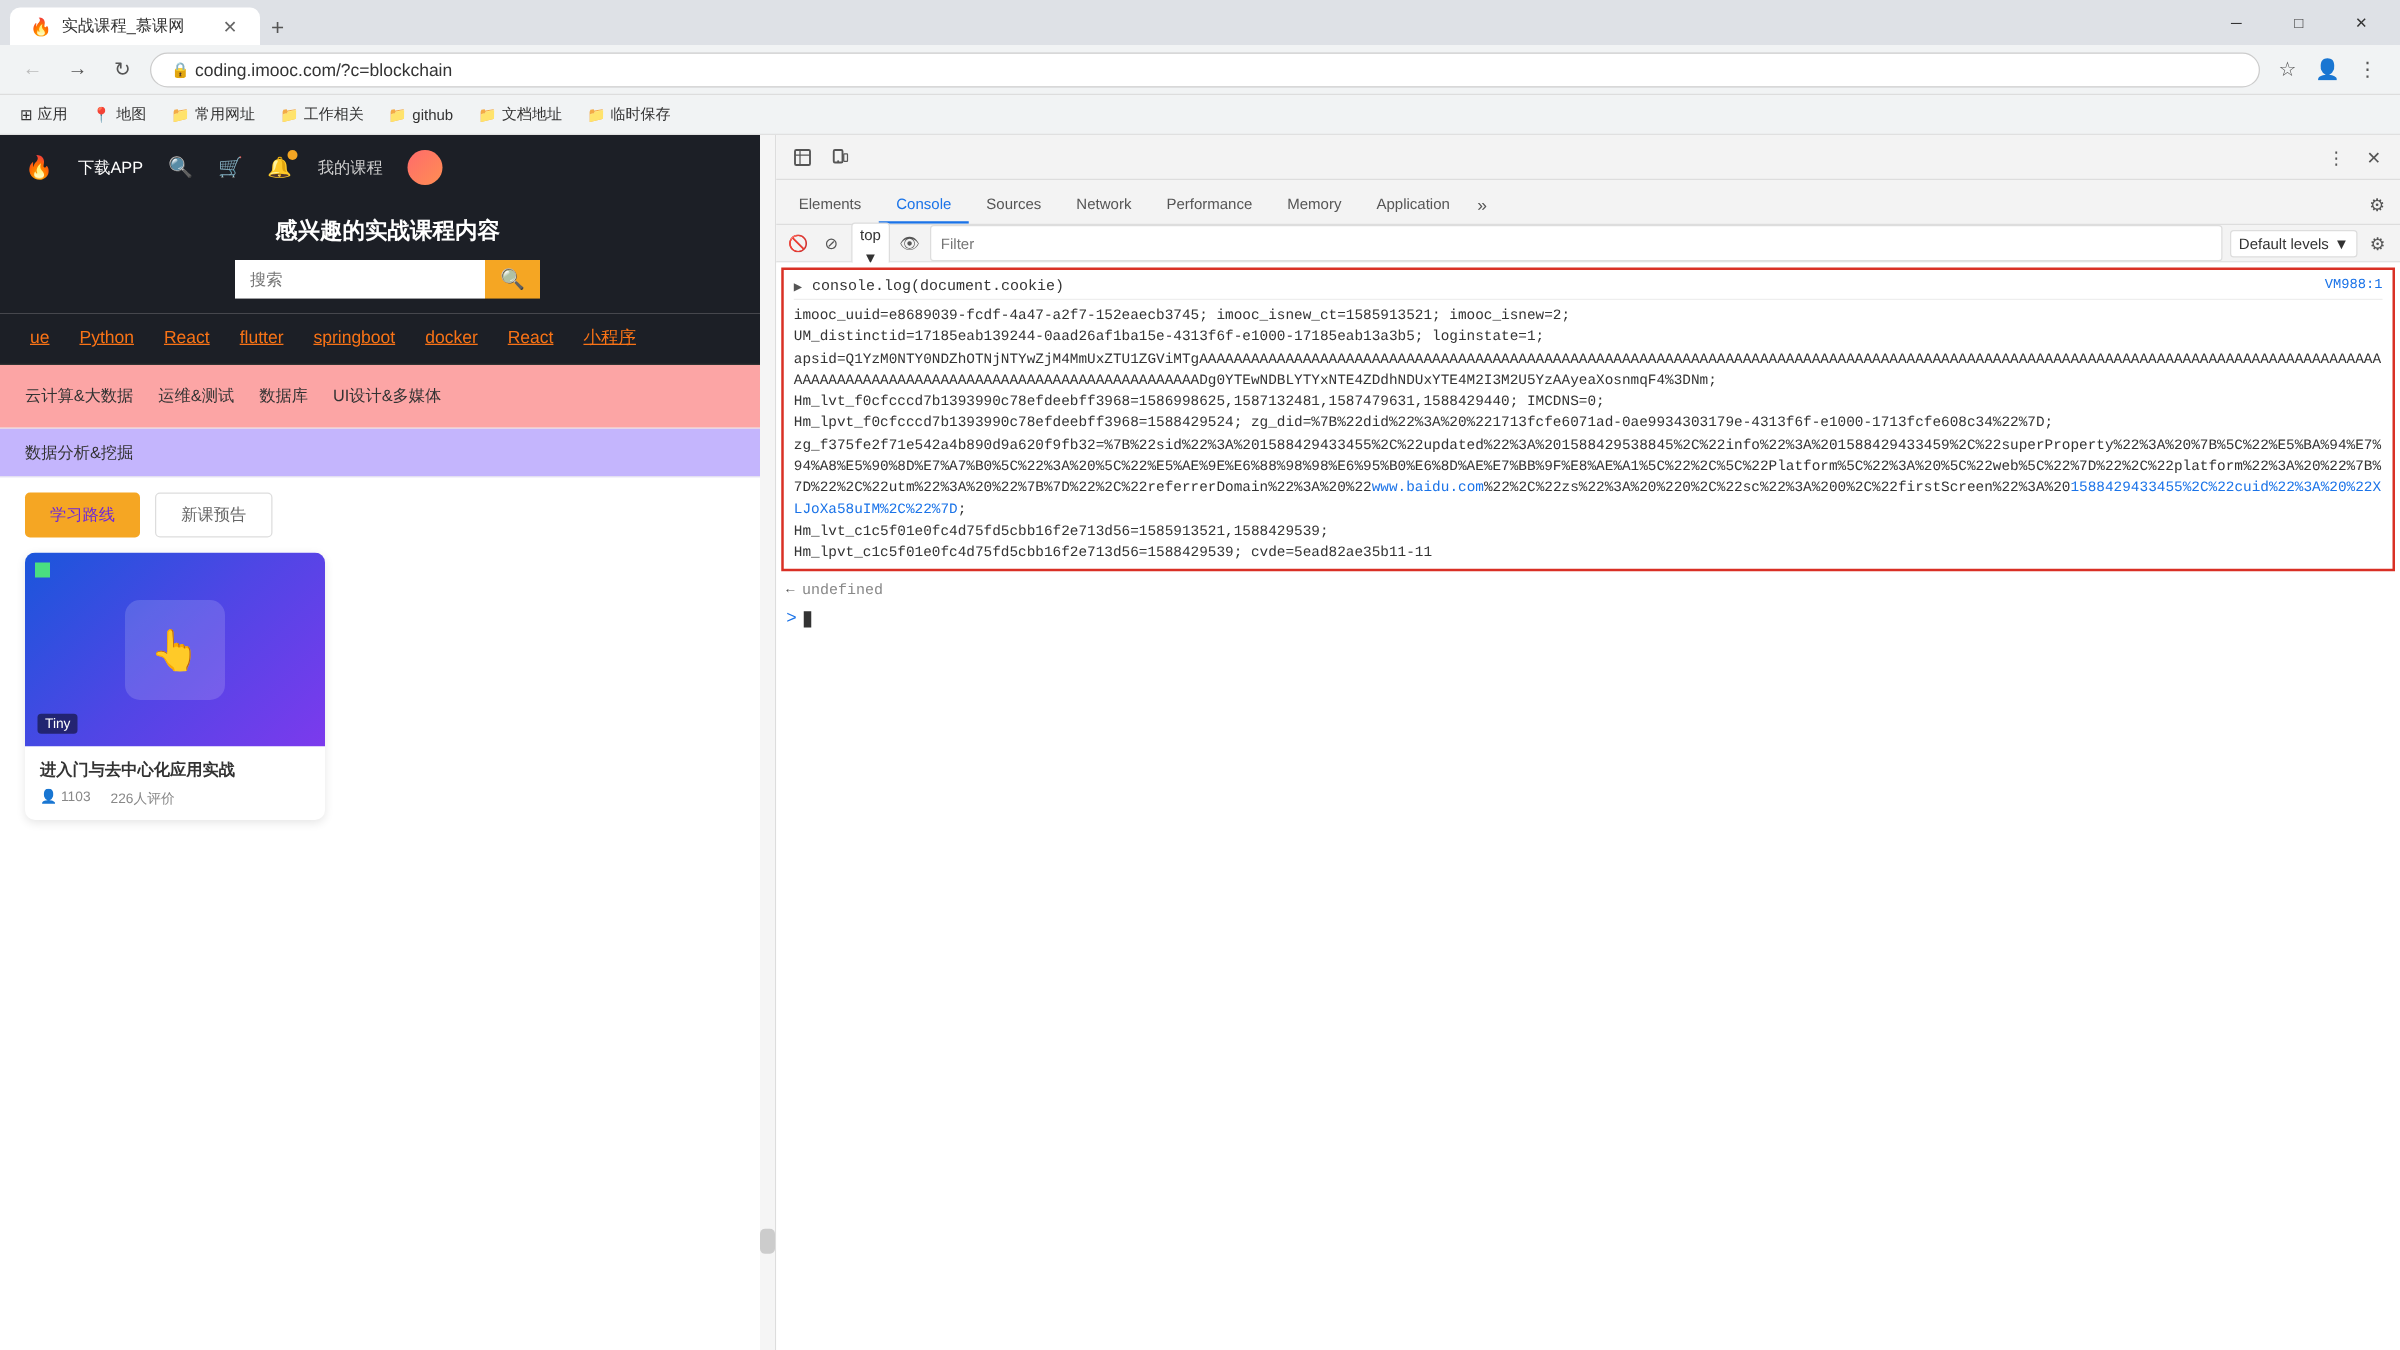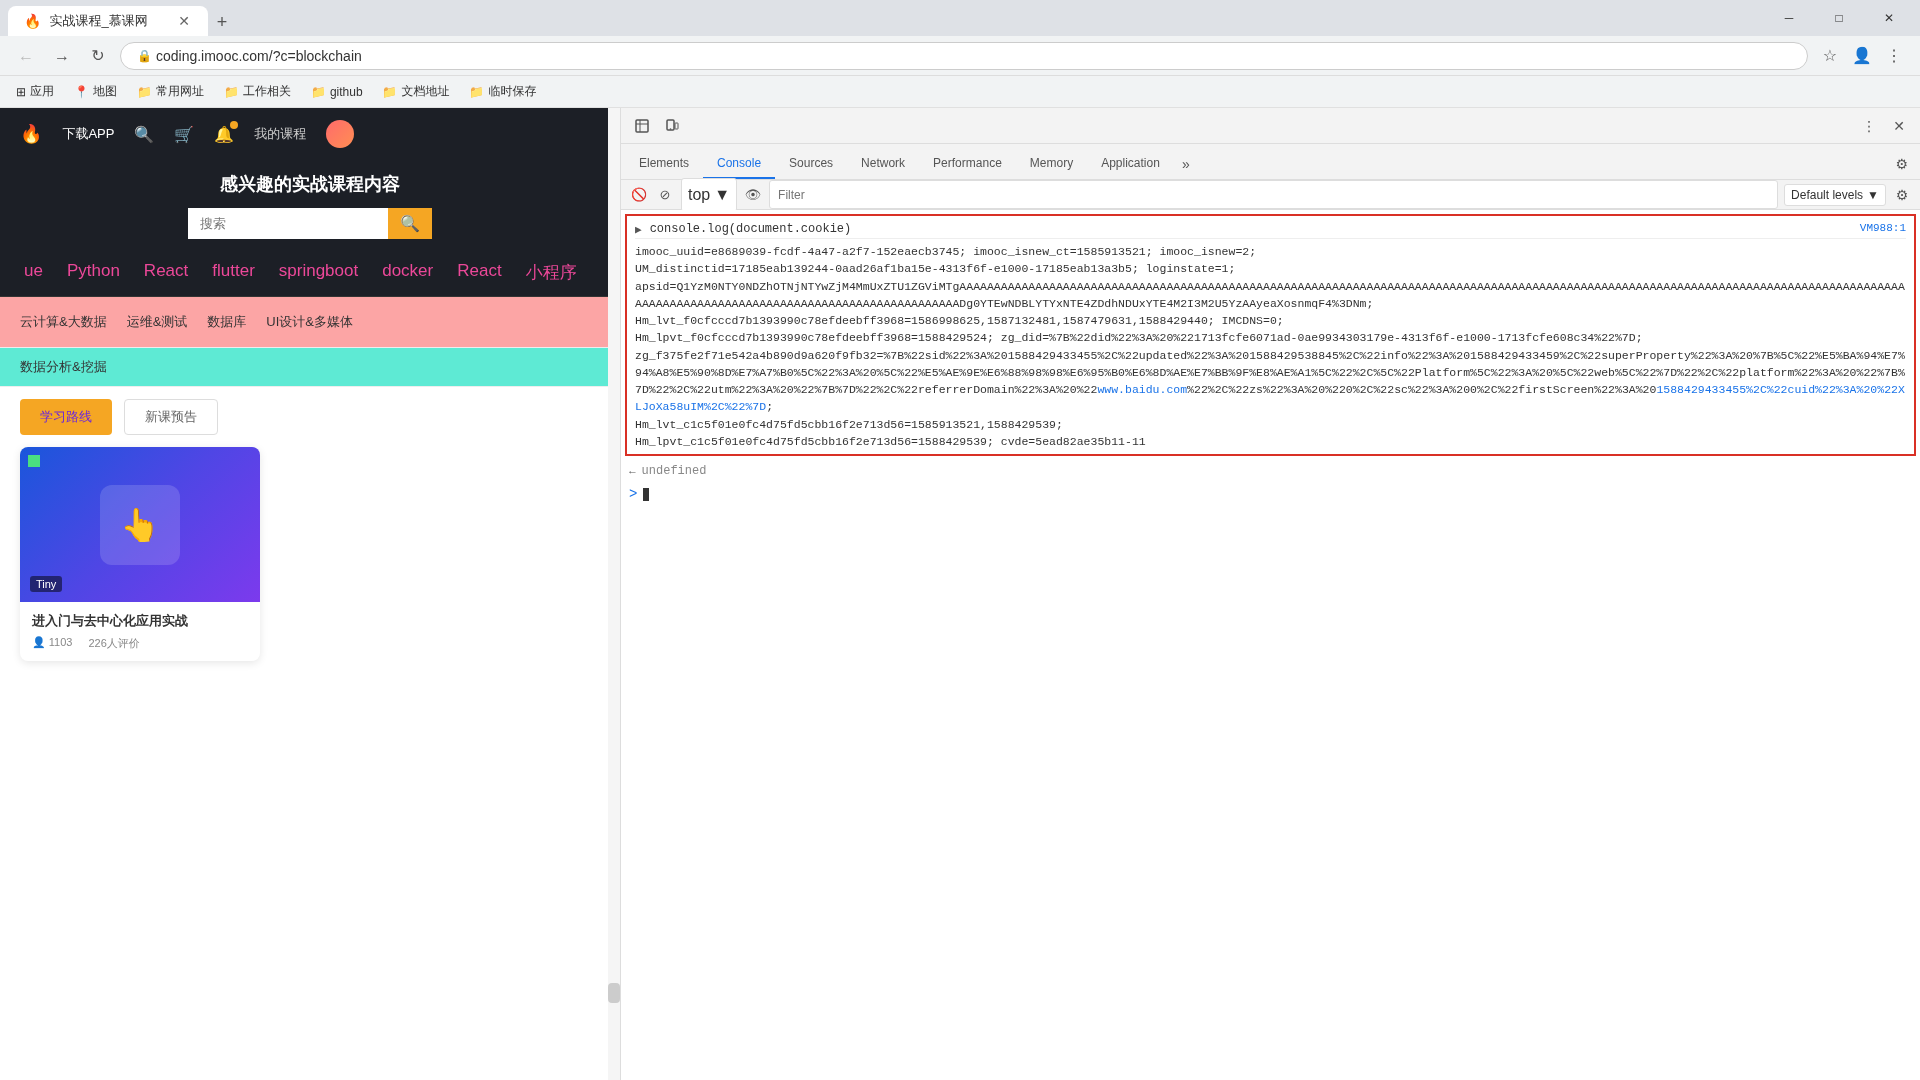--- a/index.html
+++ b/index.html
@@ -190,26 +190,27 @@
 
     
     .imooc-nav {
       background: #1c1f26;
       display: flex;
       padding: 0 20px;
       gap: 16px;
       border-bottom: 1px solid #333;
     }
     .imooc-nav-item {
-      color: #ec4899;
-      font-size: 17px;
+      color: #f97316;
+      font-size: 14px;
       padding: 10px 4px;
       cursor: pointer;
       white-space: nowrap;
       border-bottom: 2px solid transparent;
+      text-decoration: underline;
     }
 
     
     .imooc-categories {
       display: flex;
       padding: 12px 20px;
       gap: 20px;
       background: #fca5a5;
       border-bottom: 1px solid #eee;
       font-size: 13px;
@@ -219,21 +220,21 @@
       color: #333;
       cursor: pointer;
       padding: 4px 0;
     }
 
     
     .imooc-subcategories {
       display: flex;
       padding: 10px 20px;
       gap: 32px;
-      background: #5eead4;
+      background: #c4b5fd;
       border-bottom: 1px solid #eee;
       font-size: 13px;
     }
     .imooc-subcategory {
       color: #333;
       cursor: pointer;
     }
 
     
     .imooc-actions {
@@ -419,25 +420,26 @@
     .console-icon {
       width: 20px; height: 20px;
       display: flex; align-items: center; justify-content: center;
       cursor: pointer; color: #555; font-size: 13px; border-radius: 3px;
     }
     .console-context-select {
       background: #fff;
       border: 1px solid #ddd;
       border-radius: 3px;
       padding: 2px 6px;
-      font-size: 16px;
+      font-size: 12px;
       color: #333;
       display: flex; align-items: center; gap: 4px;
       cursor: pointer;
       height: 34px;
+      flex-direction: column;
     }
     .console-filter-input {
       flex: 1;
       border: 1px solid #ddd;
       border-radius: 3px;
       padding: 1px 8px;
       font-size: 12px;
       height: 29px;
       outline: none;
     }

